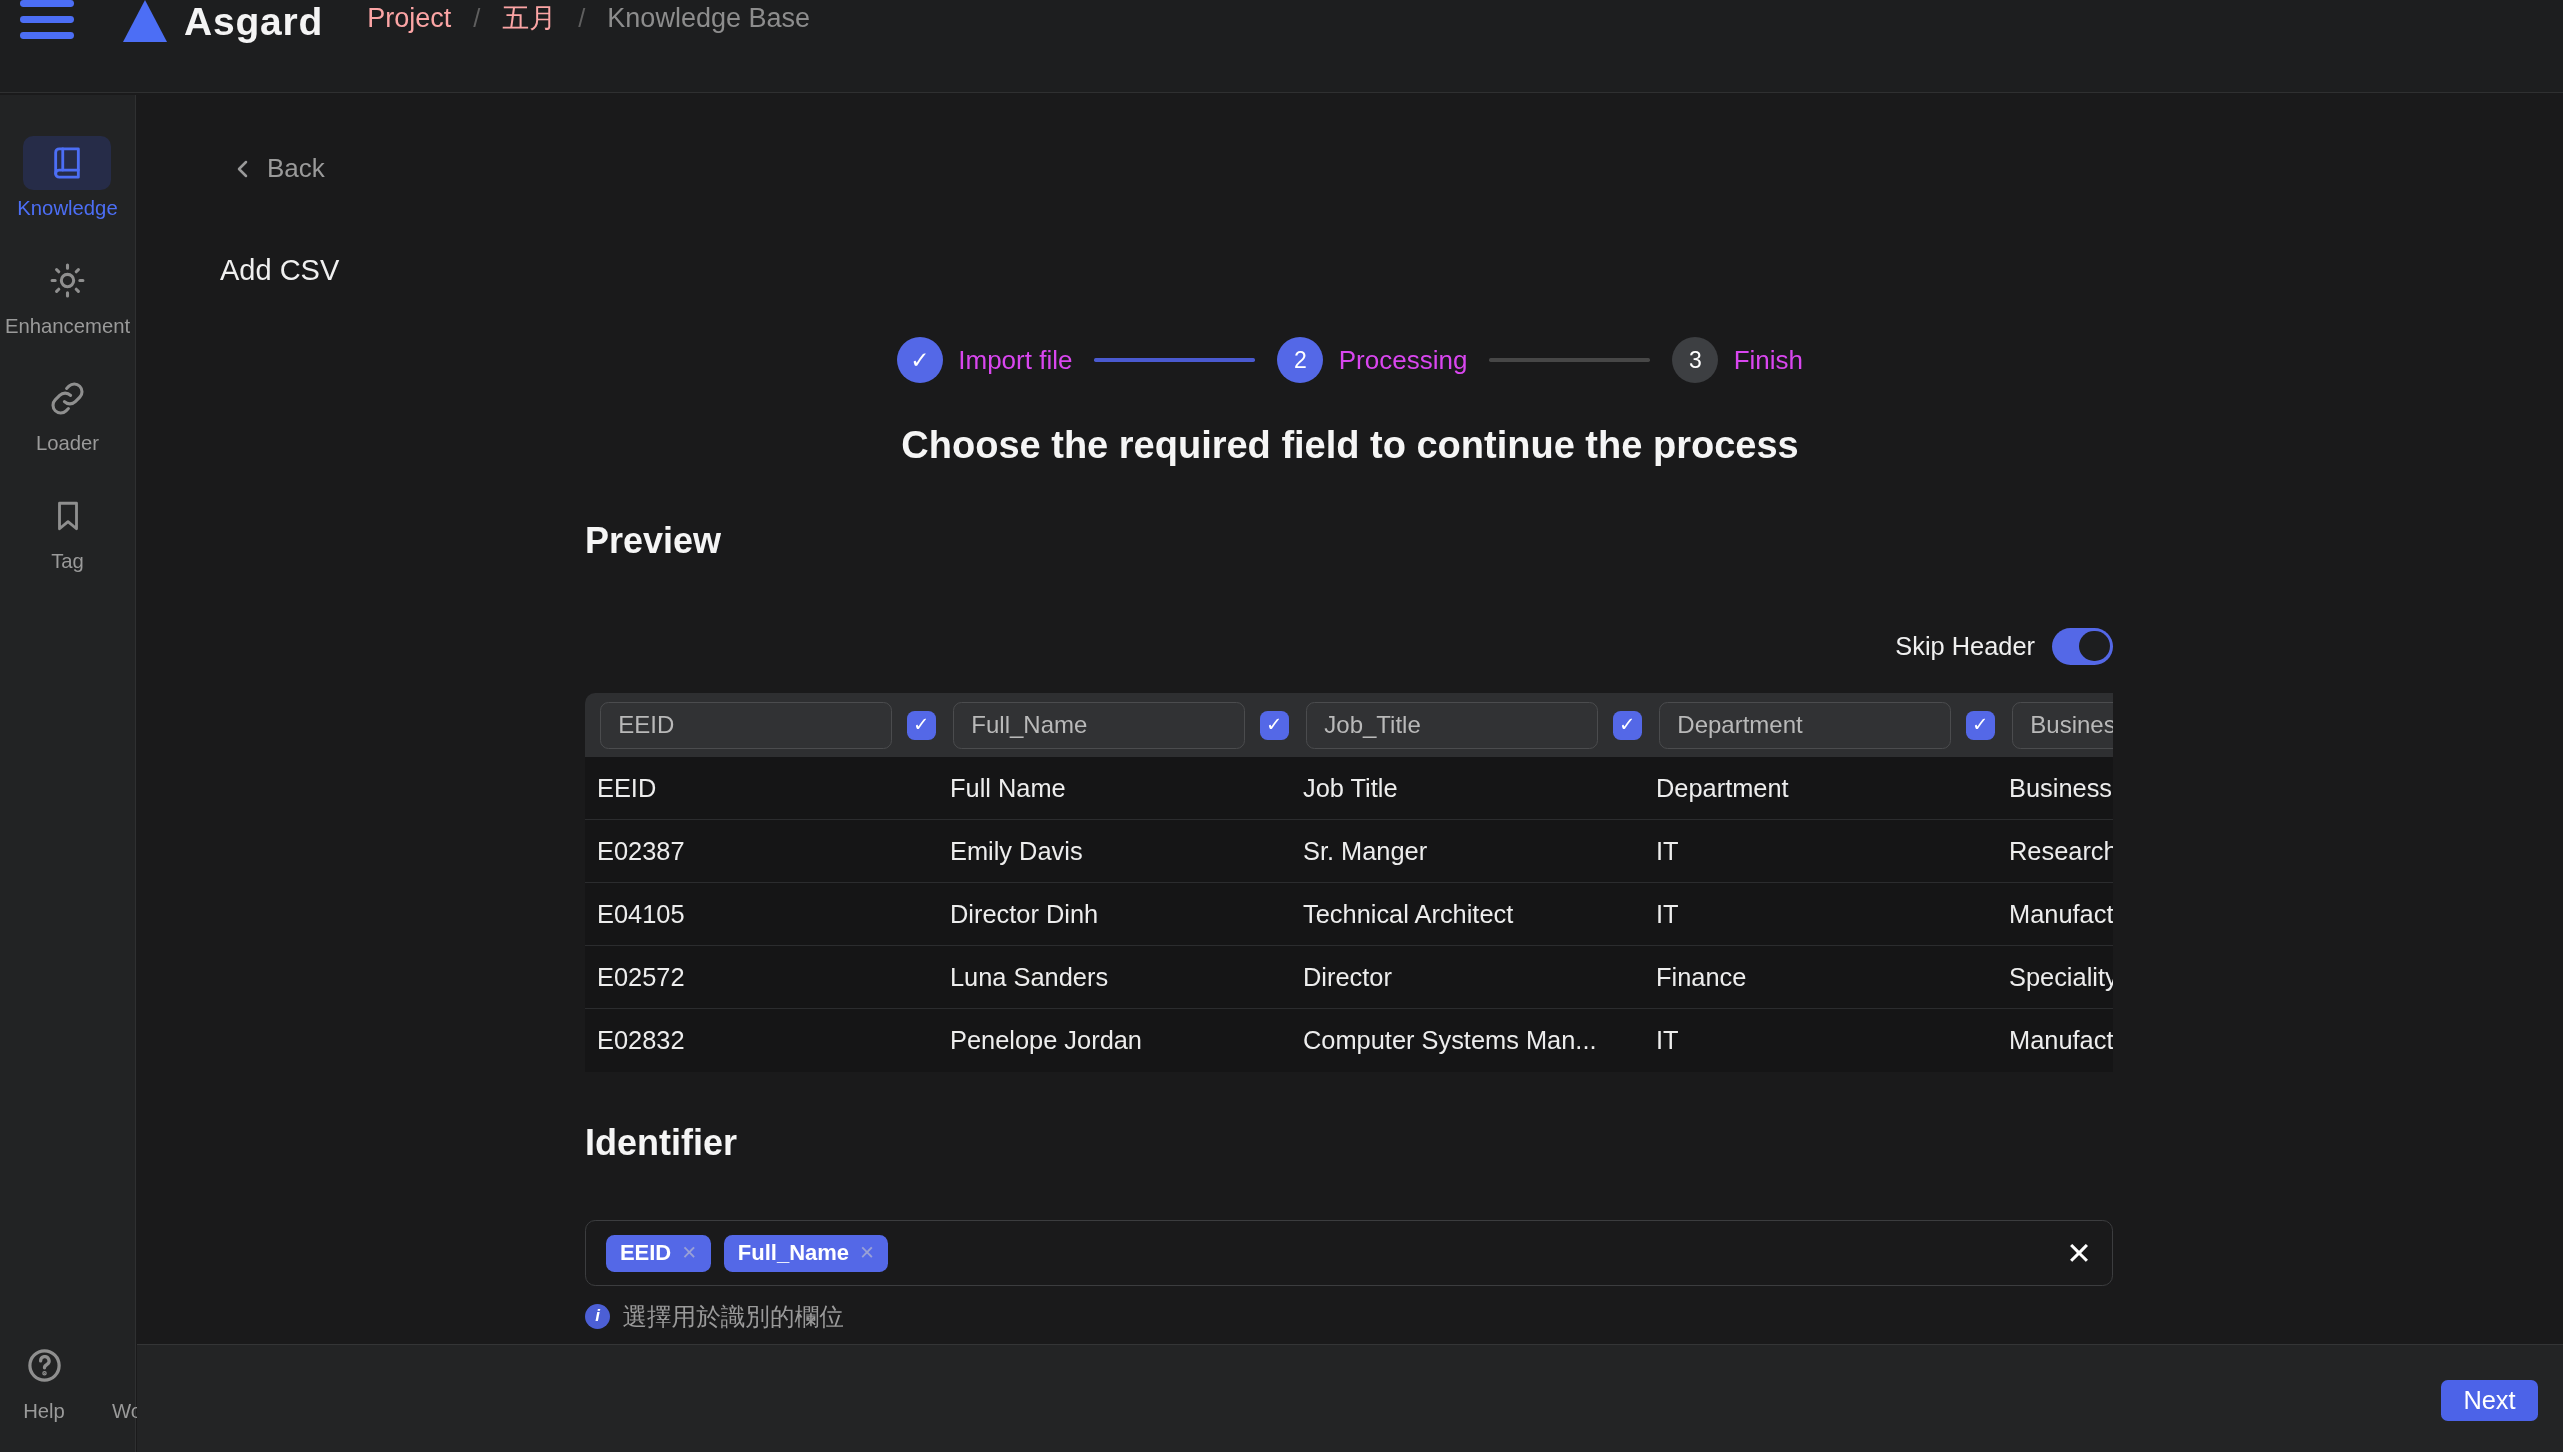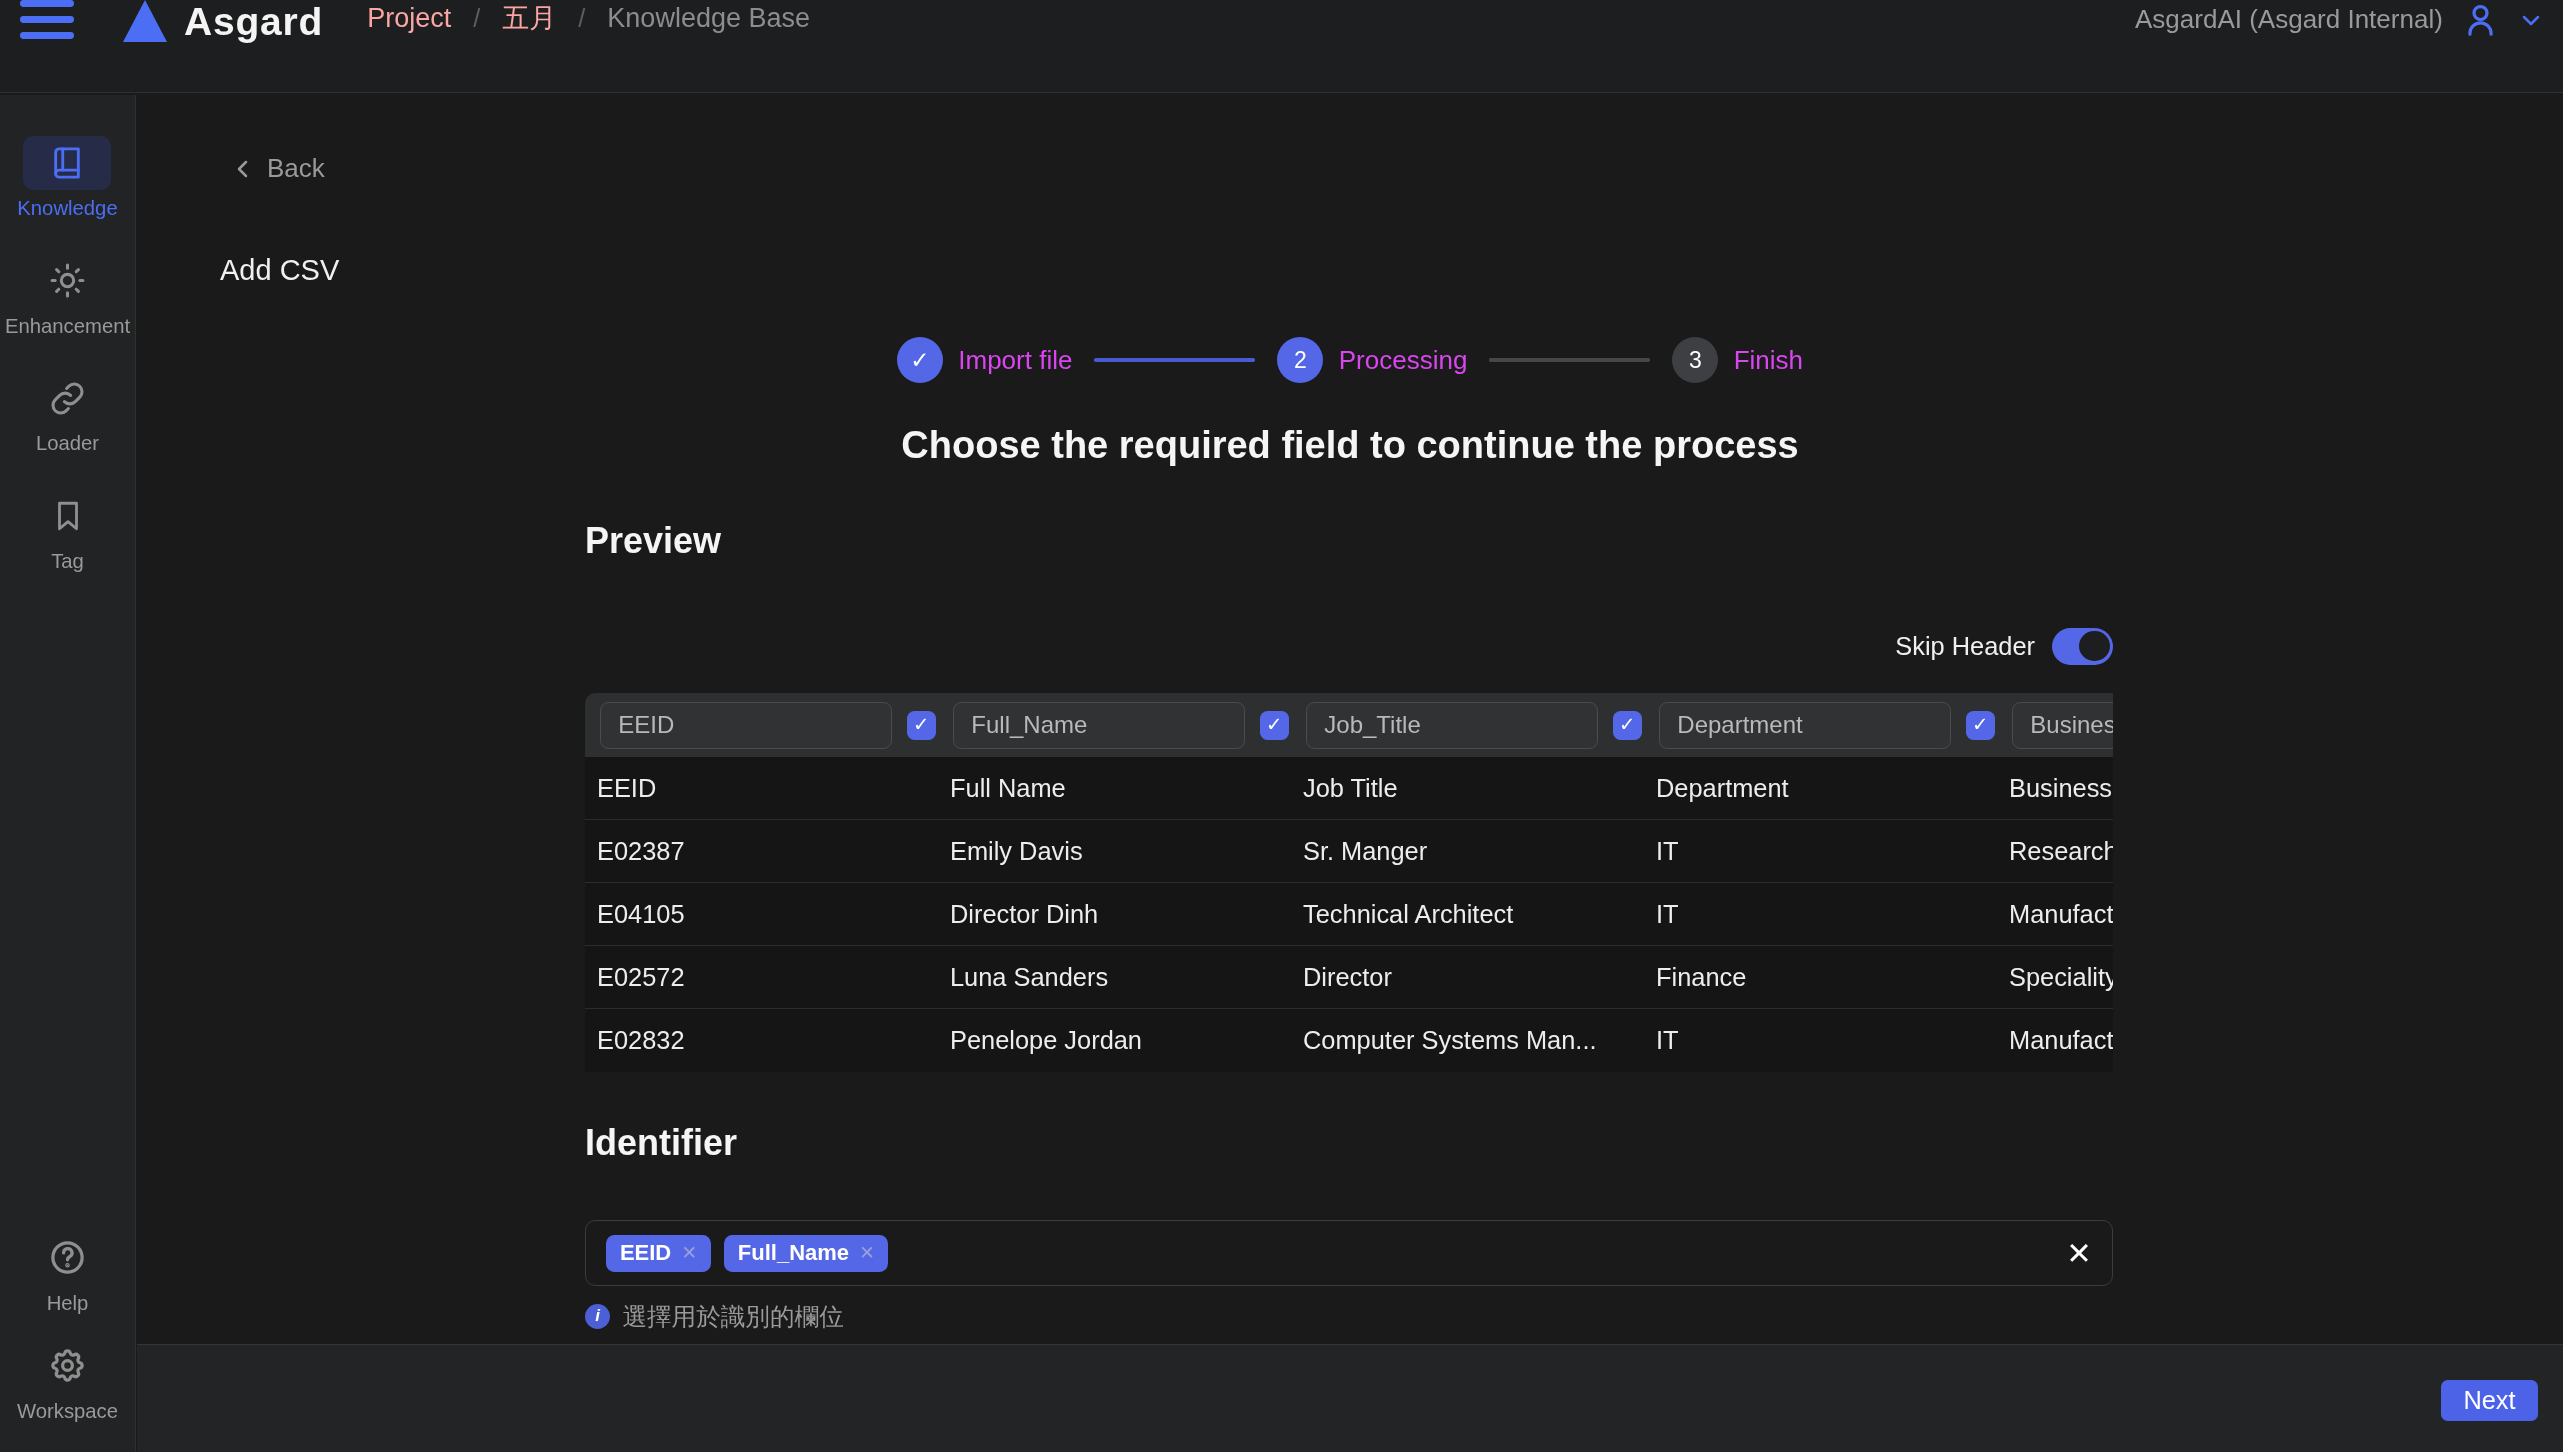--- a/index.html
+++ b/index.html
@@ -39,21 +39,21 @@
   .sidebar {
     position:absolute; top:95px; left:0; bottom:0; width:136px;
     background:#222324; border-right:1.7px solid #2f3031;
     display:flex; flex-direction:column; align-items:center; padding-top:41px; z-index:10;
   }
   .side-item { display:flex; flex-direction:column; align-items:center; margin-bottom:34px; cursor:pointer; }
   .icon-wrap { width:88px; height:54px; display:flex; align-items:center; justify-content:center; border-radius:10.2px; color:#8f8f8f; }
   .side-item.active .icon-wrap { background:#262c48; color:#4c6ef5; }
   .side-label { font-size:20.3px; color:#9a9a9a; margin-top:6.8px; white-space:nowrap; }
   .side-item.active .side-label { color:#4c6ef5; }
-  .side-bottom { position:absolute; bottom:30.5px; left:0; width:100%; display:flex; flex-direction:column; align-items:center; gap:24px; }
+  .side-bottom { position:absolute; bottom:30.5px; left:0; width:100%; display:flex; flex-direction:row; align-items:center; gap:24px; }
 
   
   .back {
     position:absolute; left:231px; top:153px;
     display:flex; align-items:center; gap:12px;
     color:#9a9a9a; font-size:26px; cursor:pointer; z-index:5;
   }
   .page-title { position:absolute; left:220px; top:254px; font-size:29px; font-weight:500; color:#f0f0f0; }
 
   .stepper {
@@ -165,34 +165,20 @@
     </div>
   <div class="logo-triangle"></div>
   <div class="logo-text">Asgard</div>
   <nav class="breadcrumb">
     <span class="crumb">Project</span>
     <span class="crumb-sep">/</span>
     <span class="crumb">五月</span>
     <span class="crumb-sep">/</span>
     <span class="crumb muted">Knowledge Base</span>
   </nav>
-  <div class="top-right">
-    <span class="account-label">AsgardAI (Asgard Internal)</span>
-    <span class="icon-blue">
-      <svg width="39" height="39" viewBox="0 0 24 24" fill="none" stroke="currentColor" stroke-width="2" stroke-linecap="round">
-          <circle cx="12" cy="8" r="4"></circle>
-          <path d="M5.5 21v-.5a6.5 6.5 0 0 1 13 0v.5"></path>
-        </svg>
-    </span>
-    <span class="icon-blue">
-      <svg width="24" height="24" viewBox="0 0 24 24" fill="none" stroke="currentColor" stroke-width="2.5" stroke-linecap="round" stroke-linejoin="round">
-          <path d="M5 9l7 7 7-7"></path>
-        </svg>
-    </span>
-  </div>
 </header>
 
 <nav class="sidebar">
   <div class="side-item active">
     <span class="icon-wrap">
       <svg width="34" height="34" viewBox="0 0 24 24" fill="none" stroke="currentColor" stroke-width="2" stroke-linecap="round" stroke-linejoin="round">
           <path d="M4 19.5A2.5 2.5 0 0 1 6.5 17H20"></path>
           <path d="M6.5 2H20v20H6.5A2.5 2.5 0 0 1 4 19.5v-15A2.5 2.5 0 0 1 6.5 2z"></path>
           <path d="M9 2v15"></path>
         </svg>

